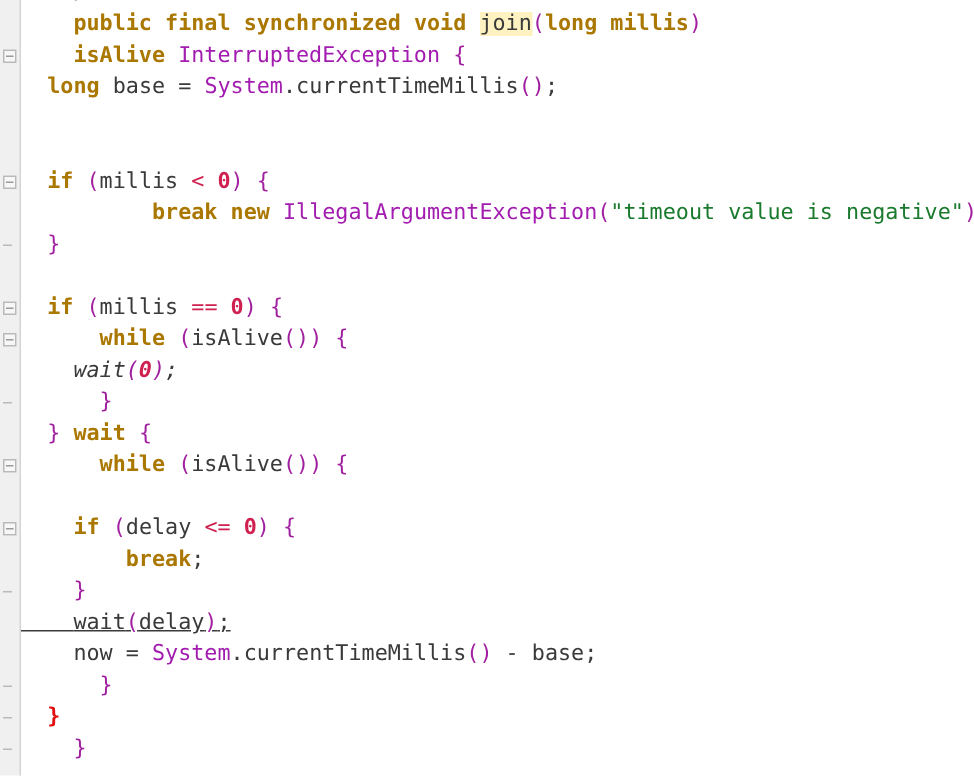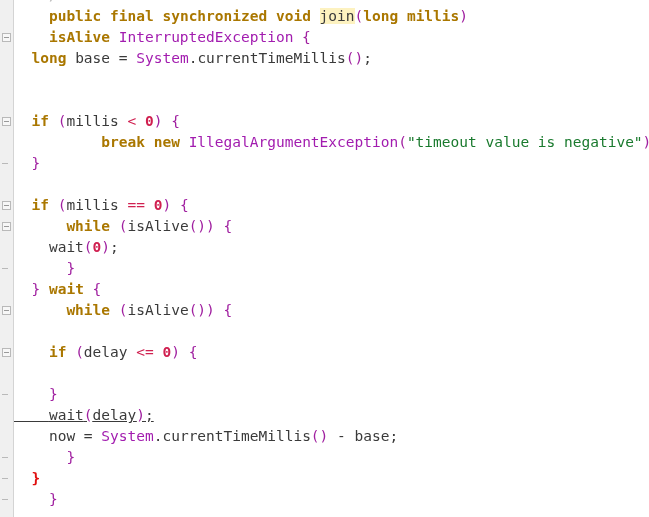--- a/index.html
+++ b/index.html
@@ -116,25 +116,26 @@
       <div class="line" style="top: 6px;"><span class="id">    </span><span class="kw">public</span><span class="id"> </span><span class="kw">final</span><span class="id"> </span><span class="kw">synchronized</span><span class="id"> </span><span class="kw">void</span><span class="id"> </span><span class="id occ">join</span><span class="paren">(</span><span class="kw">long</span><span class="id"> </span><span class="kw">millis</span><span class="paren">)</span></div>
       <div class="line" style="top: 27px;"><span class="id">    </span><span class="kw">isAlive</span><span class="id"> </span><span class="type">InterruptedException</span><span class="id"> </span><span class="brace">{</span></div>
       <div class="line" style="top: 48px;"><span class="id">  </span><span class="kw">long</span><span class="id"> </span><span class="id">base</span><span class="id"> </span><span class="punc">=</span><span class="id"> </span><span class="type">System</span><span class="punc">.</span><span class="id">currentTimeMillis</span><span class="paren">(</span><span class="paren">)</span><span class="punc">;</span></div>
       <div class="line" style="top: 90px;">&nbsp;</div>
       <div class="line" style="top: 111px;"><span class="id">  </span><span class="kw">if</span><span class="id"> </span><span class="paren">(</span><span class="id">millis</span><span class="id"> </span><span class="op">&lt;</span><span class="id"> </span><span class="num">0</span><span class="paren">)</span><span class="id"> </span><span class="brace">{</span></div>
       <div class="line" style="top: 132px;"><span class="id">          </span><span class="kw">break</span><span class="id"> </span><span class="kw">new</span><span class="id"> </span><span class="type">IllegalArgumentException</span><span class="paren">(</span><span class="str">"timeout value is negative"</span><span class="paren">)</span></div>
       <div class="line" style="top: 153px;"><span class="id">  </span><span class="brace">}</span></div>
       <div class="line" style="top: 174px;">&nbsp;</div>
       <div class="line" style="top: 195px;"><span class="id">  </span><span class="kw">if</span><span class="id"> </span><span class="paren">(</span><span class="id">millis</span><span class="id"> </span><span class="op">==</span><span class="id"> </span><span class="num">0</span><span class="paren">)</span><span class="id"> </span><span class="brace">{</span></div>
       <div class="line" style="top: 216px;"><span class="id">      </span><span class="kw">while</span><span class="id"> </span><span class="paren">(</span><span class="id">isAlive</span><span class="paren">(</span><span class="paren">)</span><span class="paren">)</span><span class="id"> </span><span class="brace">{</span></div>
-      <div class="line" style="top: 237px;"><span class="id">    </span><span class="id">wait</span><span class="paren">(</span><span class="num">0</span><span class="paren">)</span><span class="punc">;</span></div>
+      <div class="line" style="top: 237px; font-style: italic;"><span class="id">    </span><span class="id">wait</span><span class="paren">(</span><span class="num">0</span><span class="paren">)</span><span class="punc">;</span></div>
       <div class="line" style="top: 258px;"><span class="id">      </span><span class="brace">}</span></div>
       <div class="line" style="top: 279px;"><span class="id">  </span><span class="brace">}</span><span class="id"> </span><span class="kw">wait</span><span class="id"> </span><span class="brace">{</span></div>
       <div class="line" style="top: 300px;"><span class="id">      </span><span class="kw">while</span><span class="id"> </span><span class="paren">(</span><span class="id">isAlive</span><span class="paren">(</span><span class="paren">)</span><span class="paren">)</span><span class="id"> </span><span class="brace">{</span></div>
       <div class="line" style="top: 342px;"><span class="id">    </span><span class="kw">if</span><span class="id"> </span><span class="paren">(</span><span class="id">delay</span><span class="id"> </span><span class="op">&lt;=</span><span class="id"> </span><span class="num">0</span><span class="paren">)</span><span class="id"> </span><span class="brace">{</span></div>
+      <div class="line" style="top: 363px;"><span class="id">        </span><span class="kw">break</span><span class="punc">;</span></div>
       <div class="line" style="top: 384px;"><span class="id">    </span><span class="brace">}</span></div>
       <div class="line" style="top: 405px; text-decoration: underline;"><span class="id">    </span><span class="id">wait</span><span class="paren">(</span><span class="id">delay</span><span class="paren">)</span><span class="punc">;</span></div>
       <div class="line" style="top: 426px;"><span class="id">    </span><span class="id">now</span><span class="id"> </span><span class="punc">=</span><span class="id"> </span><span class="type">System</span><span class="punc">.</span><span class="id">currentTimeMillis</span><span class="paren">(</span><span class="paren">)</span><span class="id"> </span><span class="punc">-</span><span class="id"> </span><span class="id">base</span><span class="punc">;</span></div>
       <div class="line" style="top: 447px;"><span class="id">      </span><span class="brace">}</span></div>
       <div class="line" style="top: 468px;"><span class="id">  </span><span class="brace-hl">}</span></div>
       <div class="line" style="top: 489px;"><span class="id">    </span><span class="brace">}</span></div>
     </div>
 
 </div>
 

